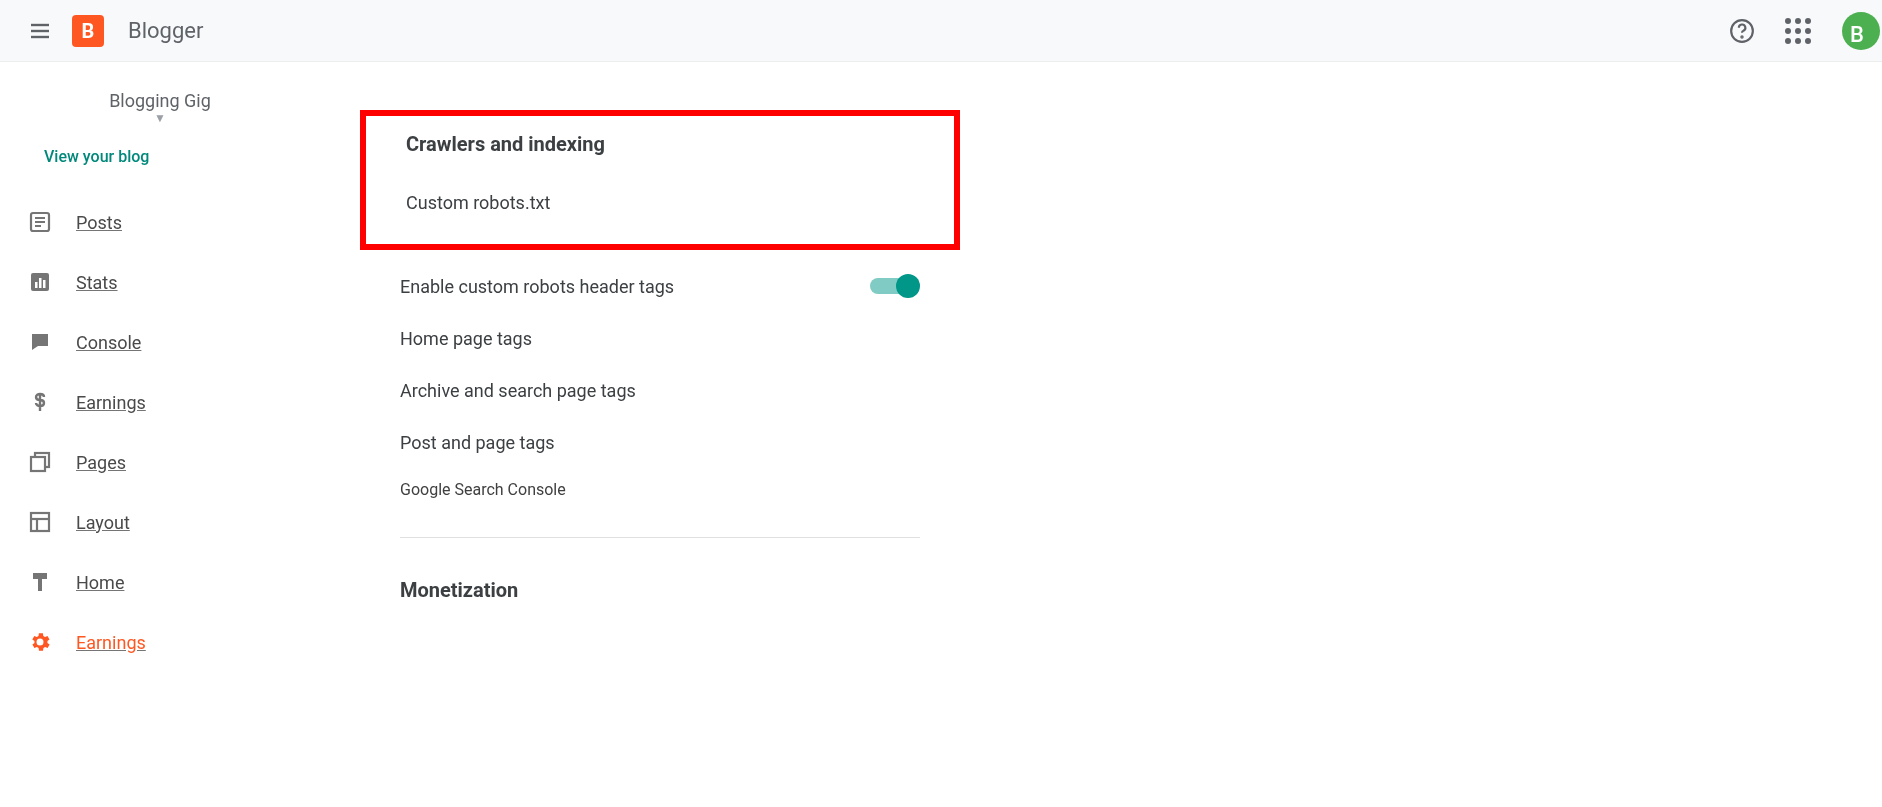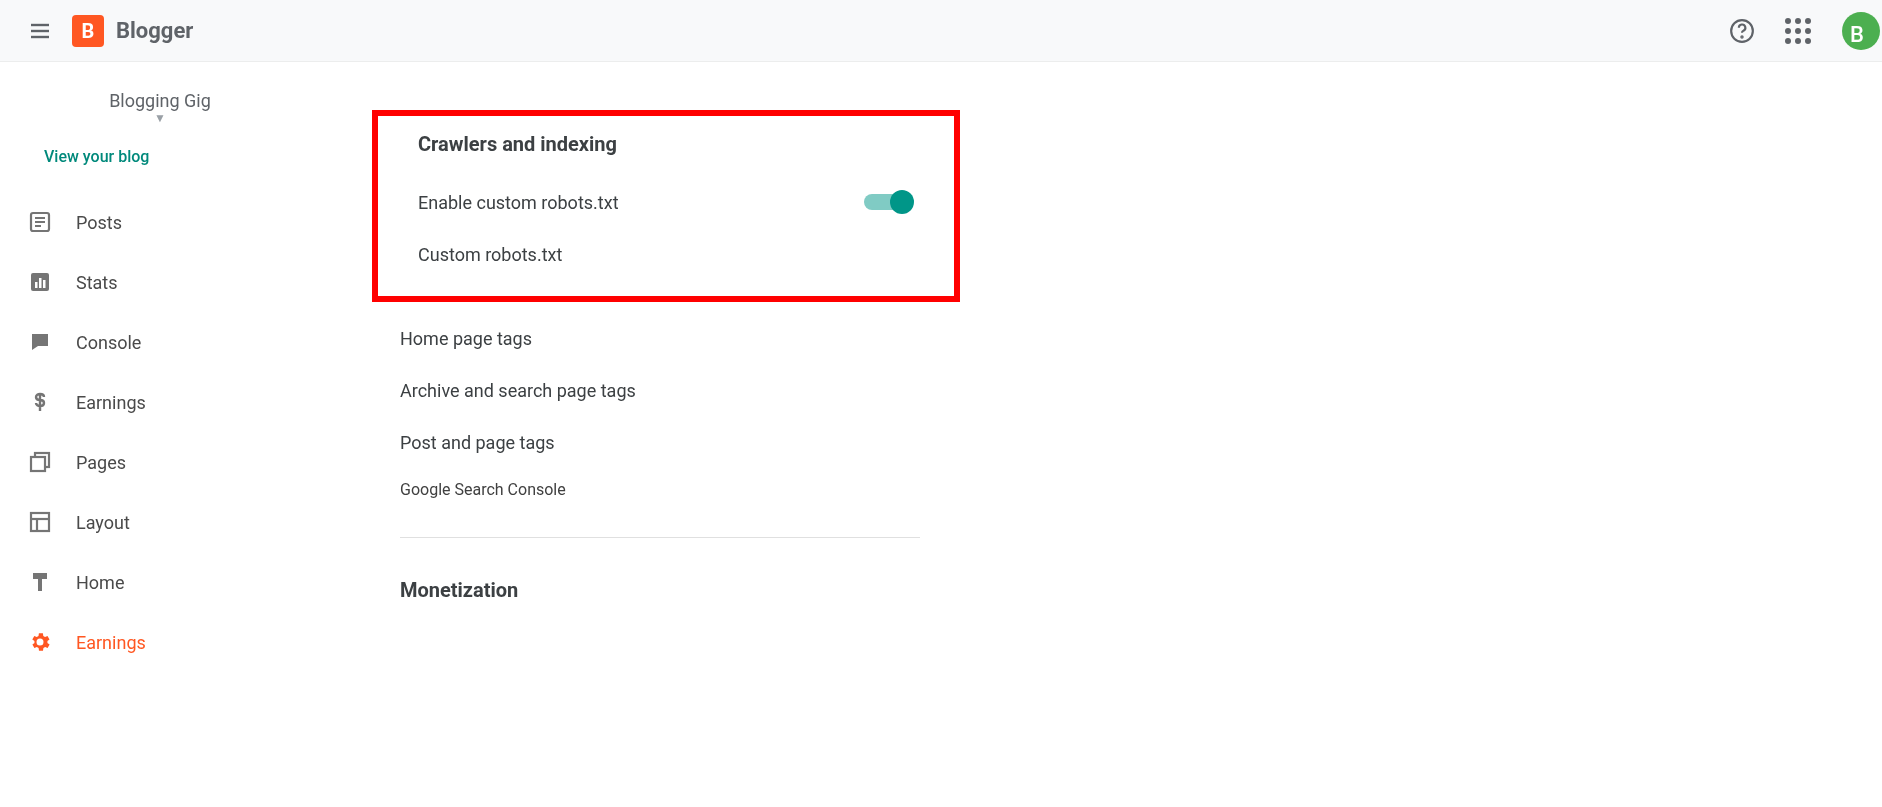--- a/index.html
+++ b/index.html
@@ -26,21 +26,21 @@
     display: flex; align-items: center; justify-content: center;
     border-radius: 50%; cursor: pointer;
     color: #5f6368;
   }
   .logo-wrap { display: flex; align-items: center; margin-left: 8px; }
   .logo-box {
     width: 32px; height: 32px; background: #ff5722;
     border-radius: 4px; display: flex; align-items: center; justify-content: center;
     color: #fff; font-weight: 700; font-size: 20px;
   }
-  .logo-text { font-size: 22px; color: #5f6368; margin-left: 12px; font-weight: bold; }
+  .logo-text { font-size: 22px; color: #5f6368; margin-left: 24px; }
   .header-spacer { flex: 1; }
   .header-icon {
     width: 48px; height: 48px; display: flex; align-items: center; justify-content: center;
     border-radius: 50%; cursor: pointer; color: #5f6368; margin-right: 8px;
   }
   .apps-grid {
     display: grid; grid-template-columns: repeat(3, 6px); grid-template-rows: repeat(3, 6px);
     gap: 4px;
   }
   .apps-grid span { width: 6px; height: 6px; background: #5f6368; border-radius: 50%; }
@@ -61,21 +61,21 @@
     padding: 8px 20px 8px 20px; cursor: pointer; flex-direction: column;
   }
   .blog-name { font-size: 18px; color: #5f6368; }
   .chevron { color: #9aa0a6; font-size: 12px; }
   .view-link {
     color: #00897b; font-size: 16px; font-weight: 500;
     padding: 14px 20px 26px 20px; display: block; cursor: pointer; margin-left: 24px;
   }
   .nav-item {
     display: flex; align-items: center; height: 60px;
-    padding: 0 24px; cursor: pointer; color: #757575;
+    padding: 0 24px; cursor: pointer; color: #757575; text-decoration: underline;
   }
   .nav-item .nav-icon { width: 32px; display:flex; align-items:center; justify-content:center; margin-right: 20px; }
   .nav-label { font-size: 18px; color: #4a4a4a; }
   .nav-item.active .nav-label { color: #ff5722; }
   .nav-item.active .nav-icon { color: #ff5722; }
 
   
   .main { flex: 1; padding: 48px 0 0 0; }
   .section { width: 600px; margin-left: 40px; }
   .section-title { font-size: 20px; font-weight: 700; color: #3c4043; margin-bottom: 20px; padding-left: 40px; }
@@ -98,21 +98,21 @@
   .toggle-thumb {
     position: absolute; top: 0; right: 0; width: 24px; height: 24px;
     background: #009688; border-radius: 50%;
   }
 
   
   .highlight-box {
     border: 6px solid #ff0000;
     padding: 16px 0 16px 0;
     margin-bottom: 10px;
-    margin-left: 12px;
+    margin-left: 0;
   }
 
   svg { display: block; }
 </style>
 </head>
 <body>
 
 <div class="header">
   <div class="menu-btn">
     <svg width="24" height="24" viewBox="0 0 24 24" fill="none" stroke="currentColor" stroke-width="2.4">
@@ -232,32 +232,32 @@
       <span class="nav-label">Earnings</span>
     </div>
   </div>
 
   <div class="main">
     <div class="section">
 
       <div class="highlight-box">
         <div class="section-title">Crawlers and indexing</div>
         <div class="setting-row">
-          <span class="setting-label">Enable custom robots.txt</span>
-          <div class="toggle">
-            <div class="toggle-track"></div>
-              <div class="toggle-thumb"></div>
-          </div>
-        </div>
-        <div class="setting-row">
           <span class="setting-label">Custom robots.txt</span>
         </div>
       </div>
 
       <div class="setting-row">
+        <span class="setting-label">Enable custom robots header tags</span>
+        <div class="toggle">
+          <div class="toggle-track"></div>
+            <div class="toggle-thumb"></div>
+        </div>
+      </div>
+      <div class="setting-row">
         <span class="setting-label">Home page tags</span>
       </div>
       <div class="setting-row">
         <span class="setting-label">Archive and search page tags</span>
       </div>
       <div class="setting-row">
         <span class="setting-label">Post and page tags</span>
       </div>
       <div class="setting-link">Google Search Console</div>
 

